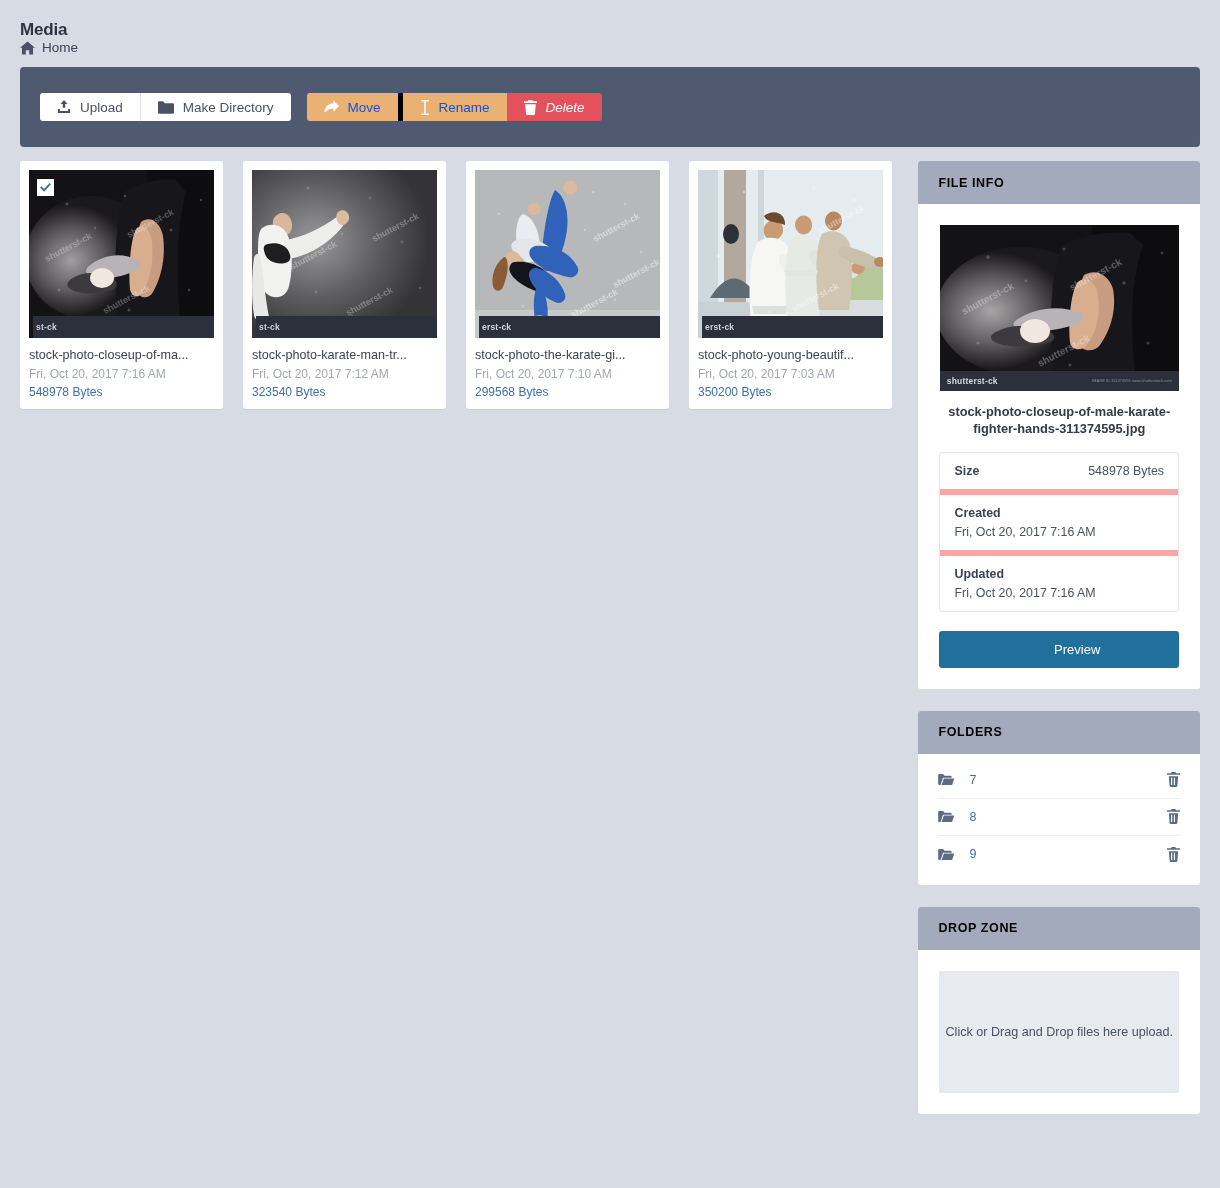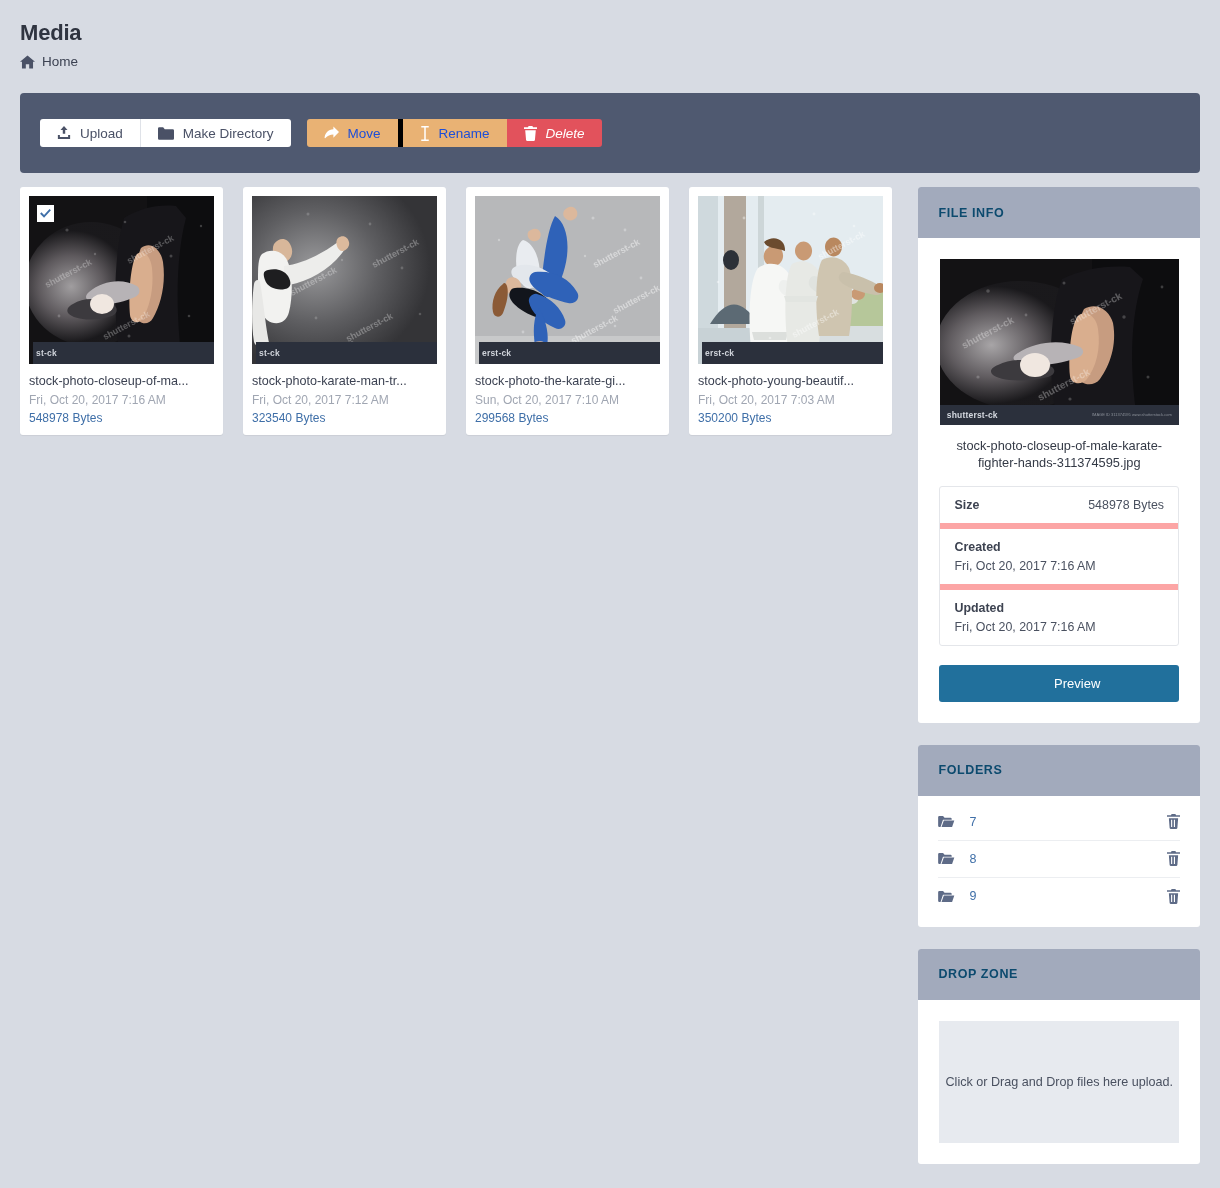--- a/index.html
+++ b/index.html
@@ -11,33 +11,33 @@
     font-family: "Liberation Sans", sans-serif;
     font-size: 13px;
     color: #3c4252;
     overflow: hidden;
   }
 
   .page { padding: 20px; }
 
   
   .page-title {
-    font-size: 22px;
+    font-size: 17px;
     font-weight: bold;
     color: #2f3440;
     letter-spacing: -0.2px;
-    margin-bottom: 8px;
+    margin-bottom: 0;
   }
   .breadcrumb {
     display: flex;
     align-items: center;
     gap: 7px;
     font-size: 13.5px;
     color: #3c4252;
-    margin-bottom: 24px;
+    margin-bottom: 12px;
   }
   .breadcrumb .home-ico { display: inline-flex; width: 15px; height: 14px; }
 
   
   .toolbar {
     background: #4f5970;
     border-radius: 4px;
     height: 80px;
     display: flex;
     align-items: center;
@@ -108,24 +108,24 @@
     color: #3c4252;
     white-space: nowrap; overflow: hidden;
   }
   .file-date { margin-top: 5px; font-size: 12px; color: #a0a6b2; }
   .file-size { margin-top: 4px; font-size: 12px; color: #3f6fa8; cursor: pointer; }
 
   
   .panel { background: #ffffff; border-radius: 3px; overflow: hidden; }
   .panel-head {
     background: #a2aabc;
-    height: 51px;
+    height: 43px;
     display: flex; align-items: center;
     padding: 0 20px;
-    color: #0c4a6e;
+    color: #000000;
     font-size: 12.5px;
     font-weight: bold;
     letter-spacing: 0.6px;
   }
   .panel-body { padding: 21px; }
 
   .preview-img {
     width: 239px; height: 166px;
     background: #1e2026;
     position: relative; overflow: hidden;
@@ -135,21 +135,21 @@
     position: absolute; left: 0; right: 0; bottom: 0; height: 20px;
     background: #2b303c; display: flex; align-items: center;
     justify-content: space-between; padding: 0 7px;
   }
   .preview-bar .logo { font-size: 8.5px; font-weight: bold; color: #d5d9e0; letter-spacing: .2px; }
   .preview-bar .code { font-size: 4px; color: #8b9099; text-align: right; line-height: 1.3; }
 
   .info-filename {
     margin-top: 12px;
     font-size: 12.8px;
-    font-weight: normal;
+    font-weight: bold;
     color: #343a46;
     text-align: center;
     line-height: 1.35;
   }
   .info-table {
     margin-top: 14px;
     border: 1px solid #e4e6ea;
     border-radius: 3px;
   }
   .info-row { padding: 11px 14px; border-bottom: 6px solid #fca5a5; }
@@ -386,21 +386,21 @@
               <text x="120" y="72" transform="rotate(-28 120 72)">shutterst-ck</text>
               <text x="98" y="148" transform="rotate(-28 98 148)">shutterst-ck</text>
               <text x="140" y="118" transform="rotate(-28 140 118)">shutterst-ck</text>
             </g>
           </svg>
           <div class="thumb-bar">
             <span>erst-ck</span>
           </div>
         </div>
         <div class="file-name">stock-photo-the-karate-gi...</div>
-        <div class="file-date">Sun, Oct 20, 2017 7:10 AM</div>
+        <div class="file-date">Fri, Oct 20, 2017 7:10 AM</div>
         <div class="file-size">299568 Bytes</div>
       </div>
 
       <div class="file-card">
         <div class="thumb-wrap">
           <svg class="thumb-img" width="185" height="168" viewBox="0 0 185 168" preserveAspectRatio="none">
             <rect width="185" height="168" fill="#e4ecf0"></rect>
             <rect x="0" y="0" width="20" height="168" fill="#cfd9dd"></rect>
             <rect x="26" y="0" width="22" height="168" fill="#b2a89c"></rect>
             <rect x="60" y="0" width="6" height="168" fill="#cdd6d8"></rect>

